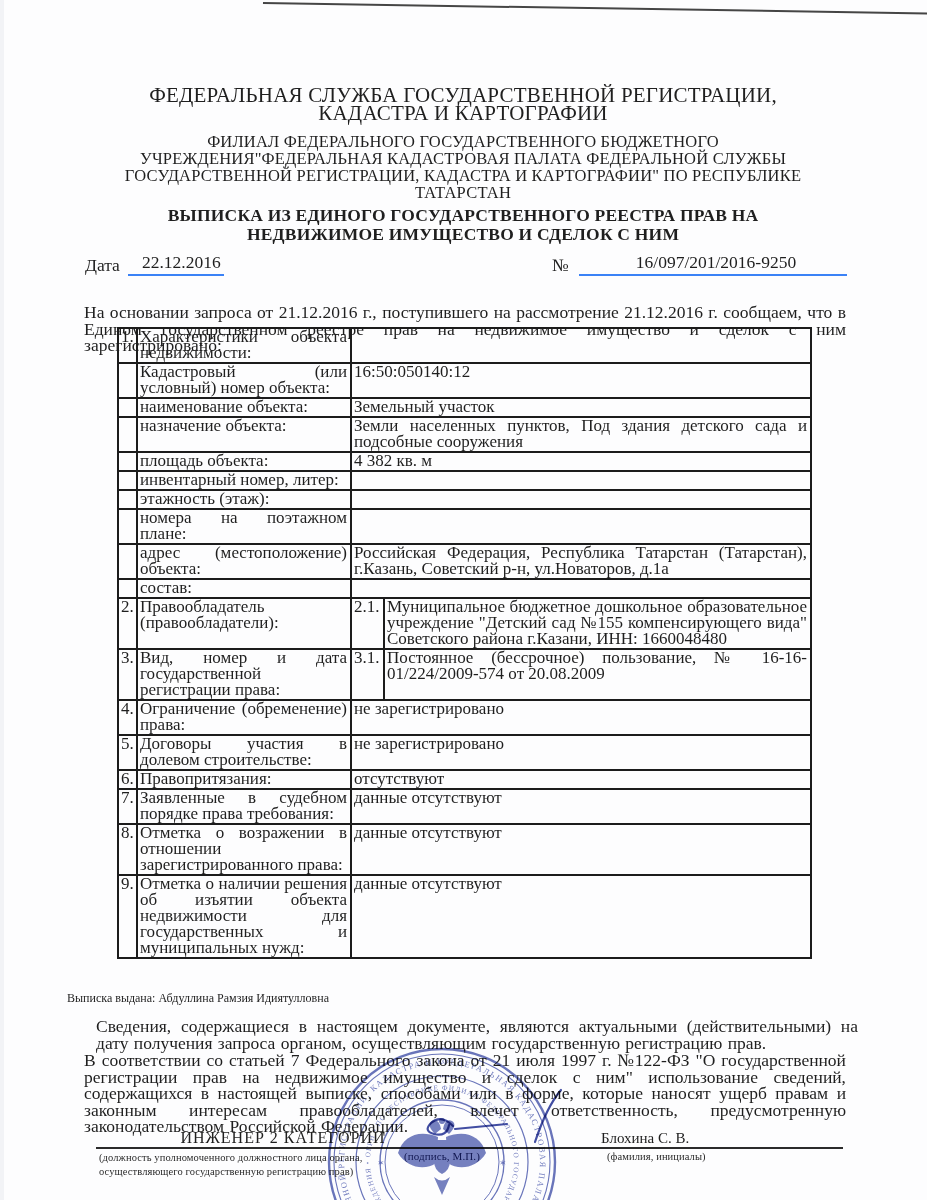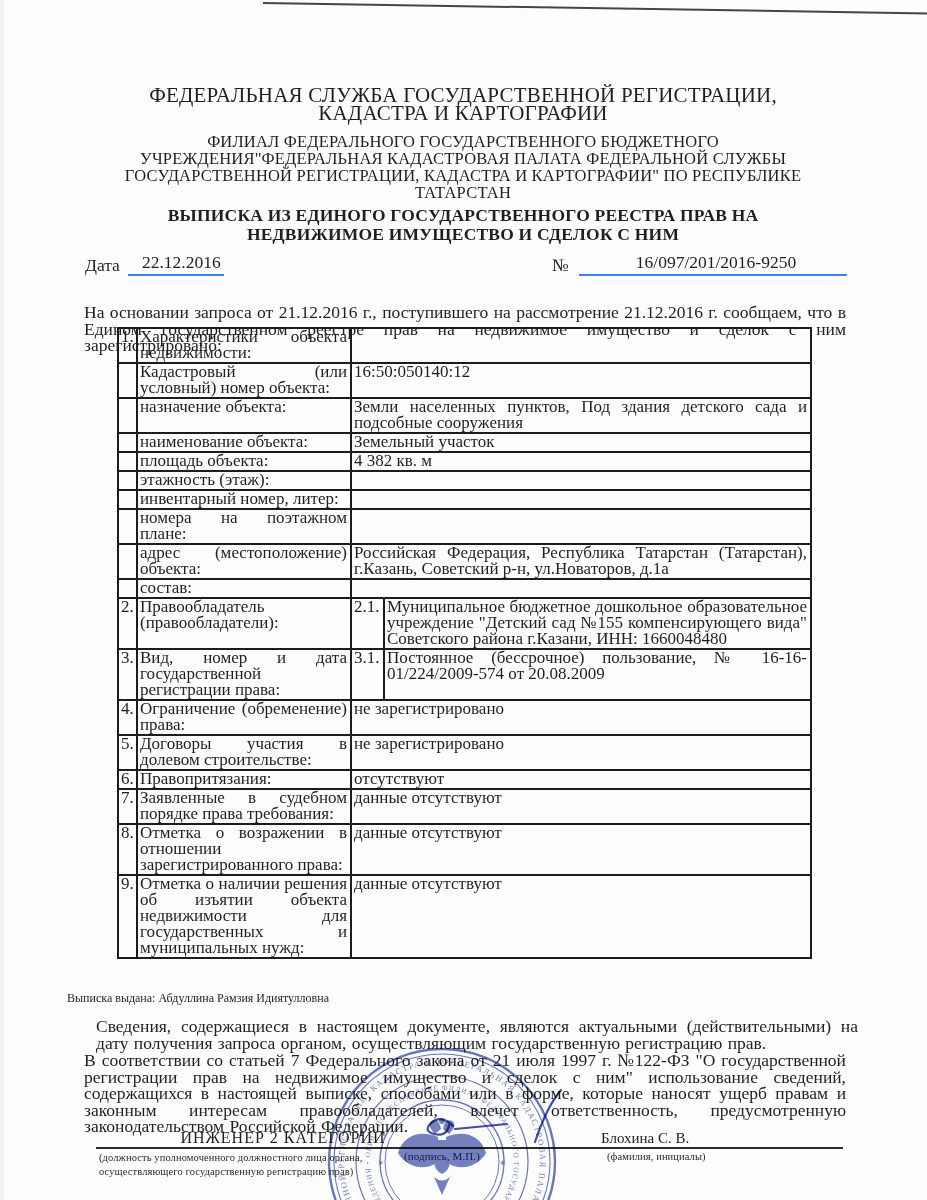--- a/index.html
+++ b/index.html
@@ -97,41 +97,41 @@
           <td class="c-label">Характеристики объекта недвижимости:</td>
           <td class="c-val" colspan="2"></td>
         </tr>
         <tr>
           <td class="c-num"></td>
           <td class="c-label">Кадастровый (или условный) номер объекта:</td>
           <td class="c-val" colspan="2">16:50:050140:12</td>
         </tr>
         <tr>
           <td class="c-num"></td>
+          <td class="c-label">наименование объекта:</td>
+          <td class="c-val" colspan="2">Земельный участок</td>
+        </tr>
+        <tr>
+          <td class="c-num"></td>
           <td class="c-label">назначение объекта:</td>
           <td class="c-val" colspan="2">Земли населенных пунктов, Под здания детского сада и подсобные сооружения</td>
         </tr>
         <tr>
           <td class="c-num"></td>
-          <td class="c-label">наименование объекта:</td>
-          <td class="c-val" colspan="2">Земельный участок</td>
-        </tr>
-        <tr>
-          <td class="c-num"></td>
           <td class="c-label">площадь объекта:</td>
           <td class="c-val" colspan="2">4 382 кв. м</td>
         </tr>
         <tr>
           <td class="c-num"></td>
+          <td class="c-label">инвентарный номер, литер:</td>
+          <td class="c-val" colspan="2"></td>
+        </tr>
+        <tr>
+          <td class="c-num"></td>
           <td class="c-label">этажность (этаж):</td>
-          <td class="c-val" colspan="2"></td>
-        </tr>
-        <tr>
-          <td class="c-num"></td>
-          <td class="c-label">инвентарный номер, литер:</td>
           <td class="c-val" colspan="2"></td>
         </tr>
         <tr>
           <td class="c-num"></td>
           <td class="c-label">номера на поэтажном плане:</td>
           <td class="c-val" colspan="2"></td>
         </tr>
         <tr>
           <td class="c-num"></td>
           <td class="c-label">адрес (местоположение) объекта:</td>

